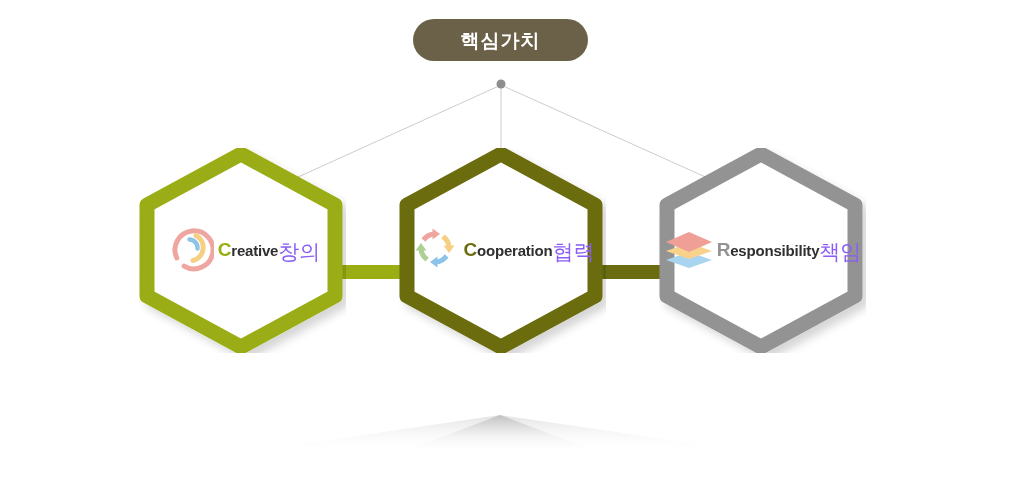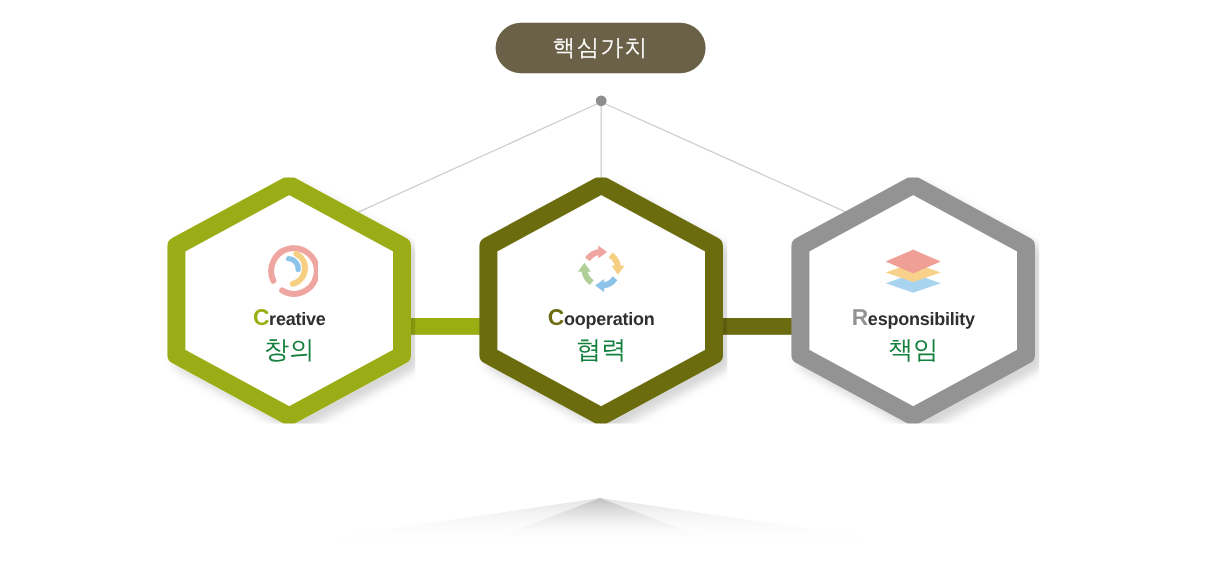--- a/index.html
+++ b/index.html
@@ -28,21 +28,21 @@
     border-radius: 21px;
     background: #6b6148;
     display: flex;
     align-items: center;
     justify-content: center;
     box-sizing: border-box;
   }
   #title-badge .label {
     color: #ffffff;
     font-size: 19px;
-    font-weight: normal;
+    font-weight: bold;
     letter-spacing: 1px;
     line-height: 1;
     font-family: "DejaVu Sans", "Liberation Sans", sans-serif;
   }
 
   
   #connectors {
     position: absolute;
     left: 0;
     top: 0;
@@ -72,21 +72,20 @@
 
   .hex-svg { position: absolute; left: 0; top: 0; }
 
   .hex-content {
     position: absolute;
     left: 0;
     top: 0;
     width: 210px;
     height: 205px;
     display: flex;
-    flex-direction: column;
     align-items: center;
     justify-content: center;
     text-align: center;
   }
   .hex-icon {
     width: 56px;
     height: 52px;
     margin-bottom: 6px;
     display: flex;
     align-items: center;
@@ -100,21 +99,21 @@
     letter-spacing: -0.2px;
     white-space: nowrap;
   }
   .hex-en .initial {
     font-size: 19px;
     font-weight: bold;
   }
   .hex-ko {
     margin-top: 4px;
     font-size: 21px;
-    color: #15803d;
+    color: #8b5cf6;
     line-height: 1.1;
     letter-spacing: 0px;
     font-family: "DejaVu Sans", "Liberation Sans", sans-serif;
     white-space: nowrap;
   }
 
   
   #reflection {
     position: absolute;
     left: 0;

